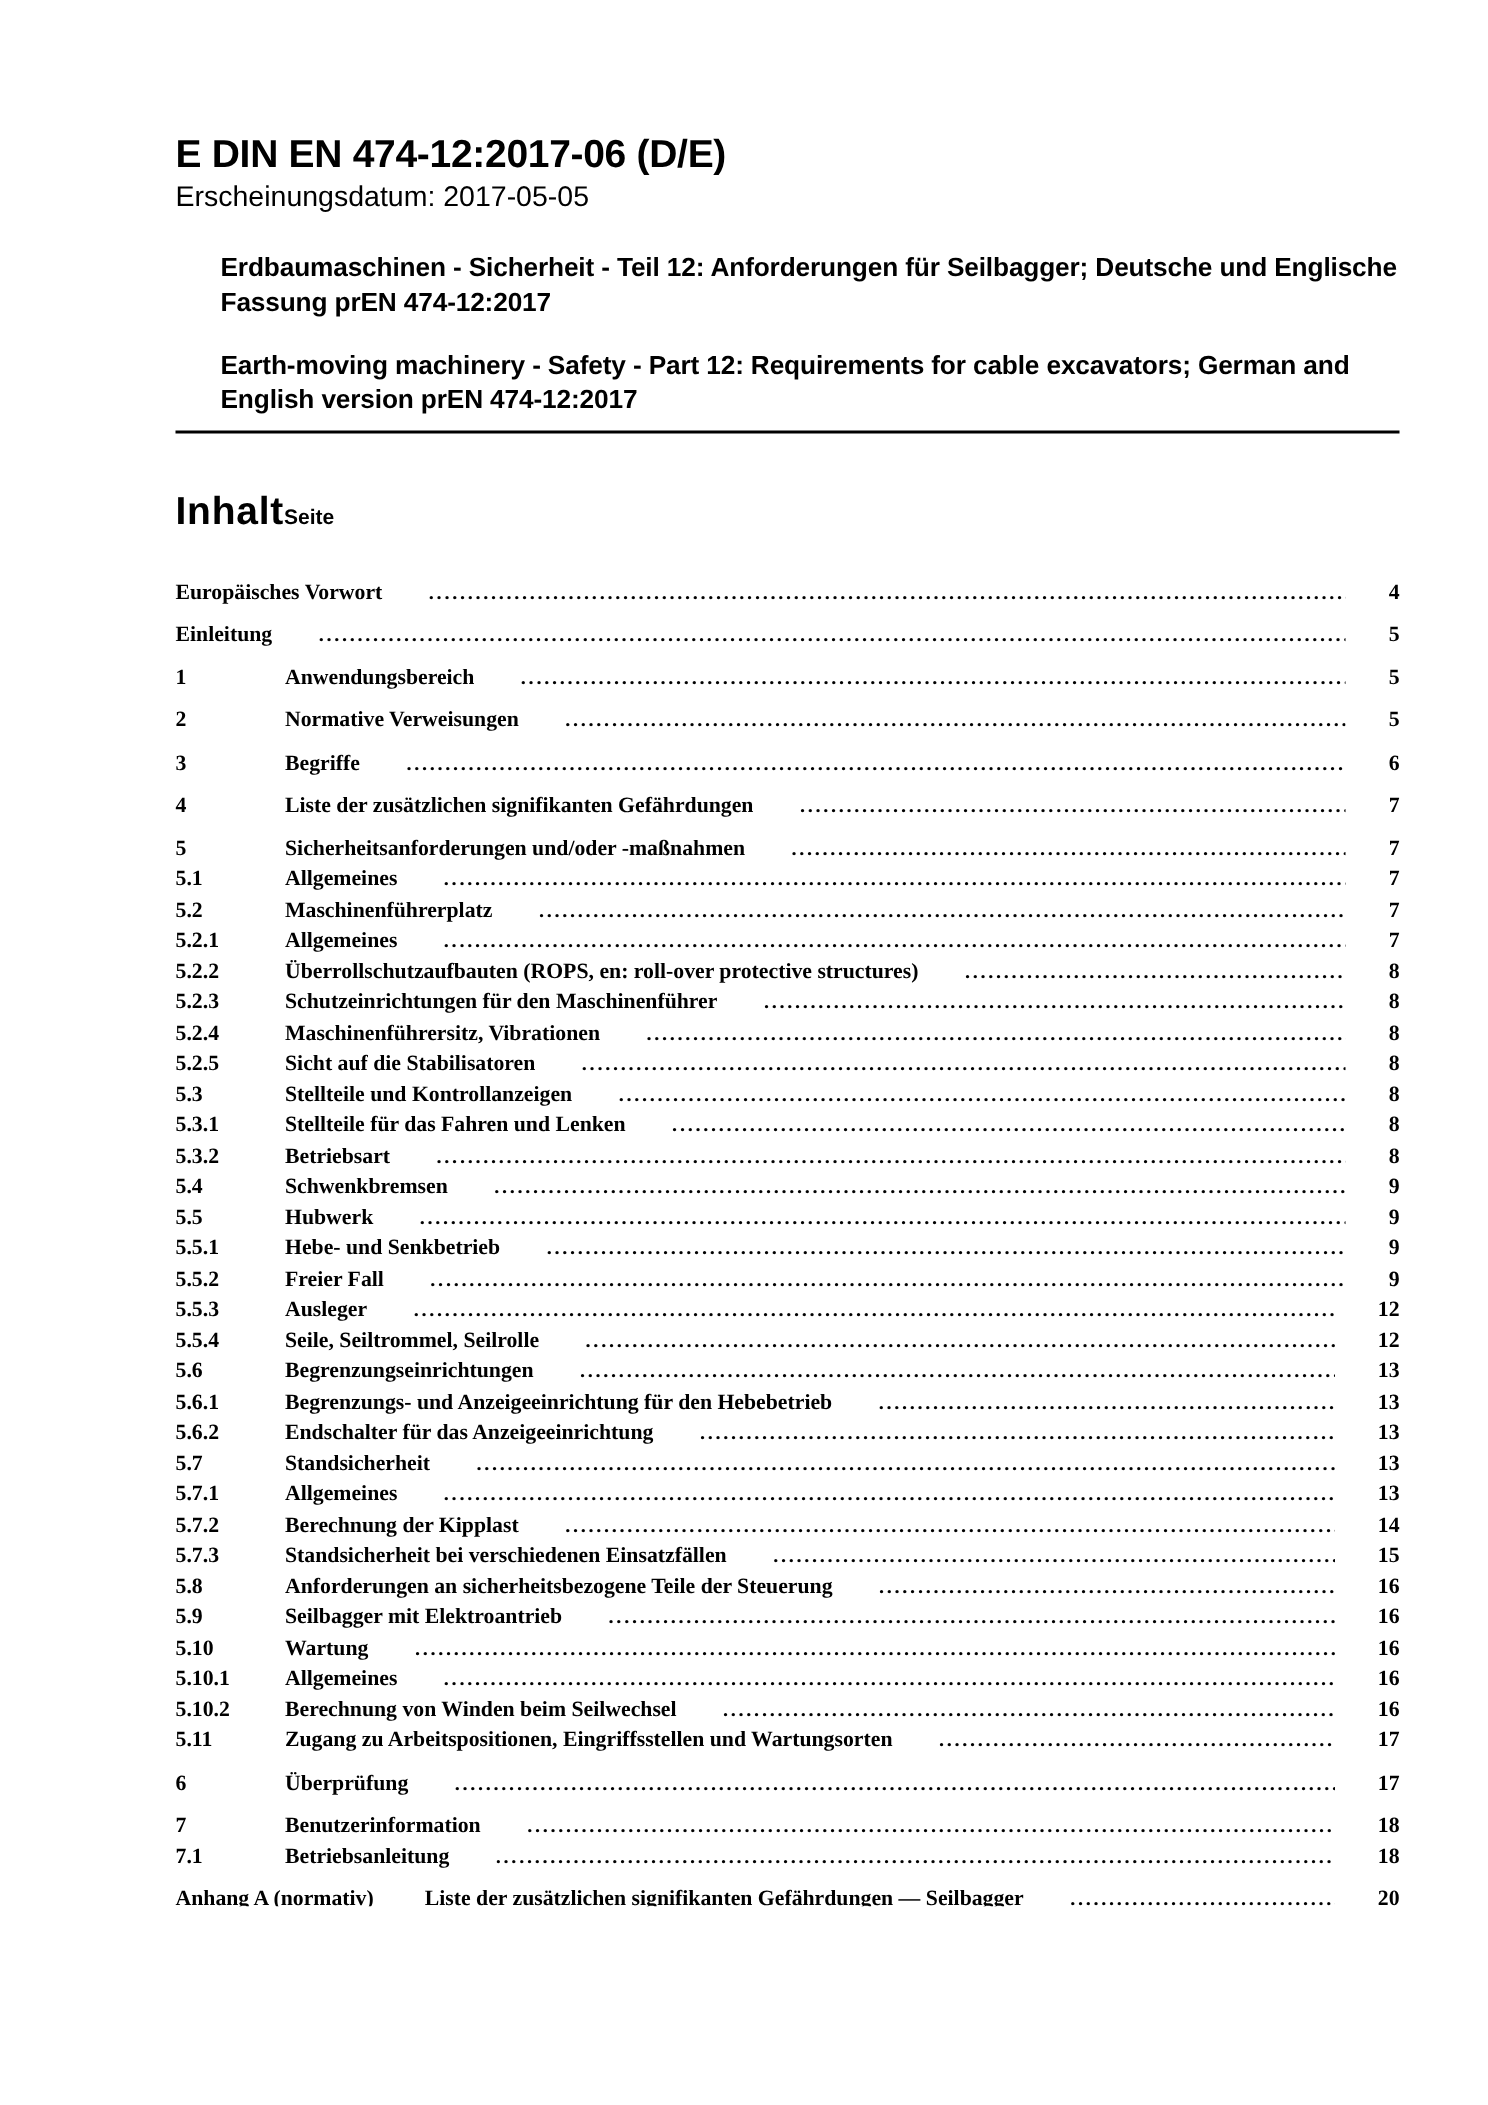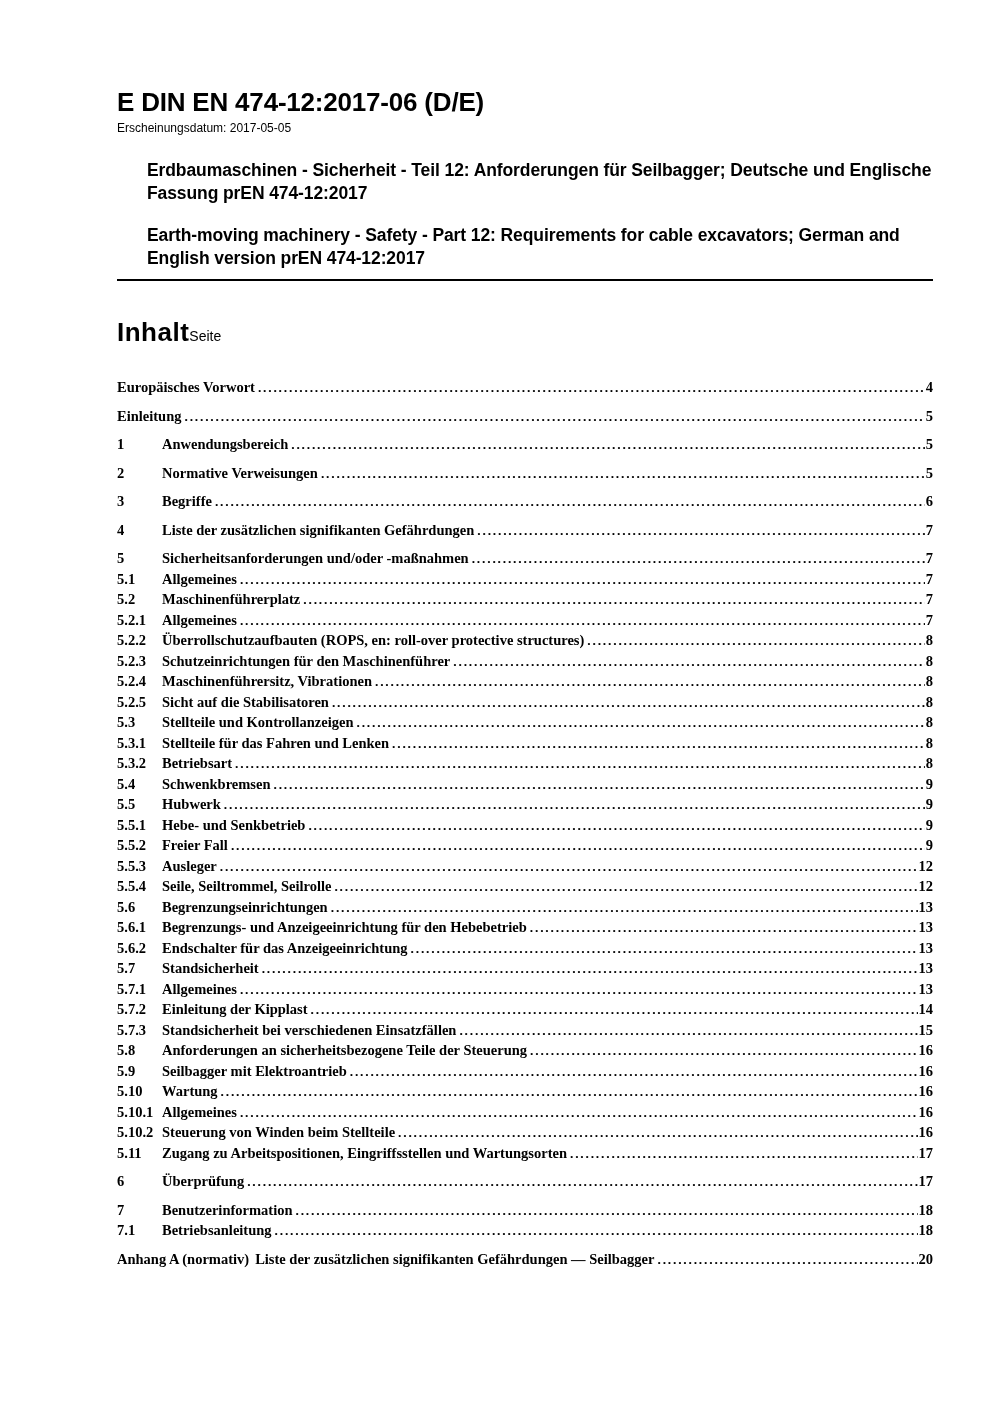--- a/index.html
+++ b/index.html
@@ -20,21 +20,21 @@
   
   .doc-number {
     font-family: "Liberation Sans", sans-serif;
     font-weight: bold;
     font-size: 26px;
     line-height: 1.15;
     letter-spacing: -0.2px;
   }
   .pub-date {
     font-family: "Liberation Sans", sans-serif;
-    font-size: 12px;
+    font-size: 19px;
     line-height: 1.1;
     margin-top: 4px;
   }
   .doc-title {
     font-family: "Liberation Sans", sans-serif;
     font-weight: bold;
     font-size: 17.5px;
     line-height: 23px;
     letter-spacing: -0.1px;
     margin-left: 30px;
@@ -55,35 +55,36 @@
   }
   .toc-heading {
     font-family: "Liberation Sans", sans-serif;
     font-weight: bold;
     font-size: 26px;
     line-height: 1;
     letter-spacing: 0.5px;
   }
   .page-col-label {
     font-family: "Liberation Sans", sans-serif;
-    font-weight: normal;
+    font-weight: bold;
     font-size: 14px;
     line-height: 1;
   }
   
   .toc-list {
     margin-top: 34px;
     font-family: "Liberation Serif", serif;
     font-weight: bold;
     font-size: 14.5px;
   }
   .toc-row {
     display: flex;
     align-items: baseline;
     height: 20.5px;
+    gap: 28px;
   }
   .toc-row--top { margin-top: 8px; }
   .toc-row--top:first-child { margin-top: 0; }
   .toc-num {
     flex: 0 0 auto;
     min-width: 45px;
     padding-right: 6px;
     box-sizing: border-box;
     white-space: nowrap;
   }
@@ -300,21 +301,21 @@
         <span class="toc-page">13</span>
       </div>
       <div class="toc-row">
         <span class="toc-num">5.7.1</span>
         <span class="toc-label">Allgemeines</span>
         <span class="toc-dots"></span>
         <span class="toc-page">13</span>
       </div>
       <div class="toc-row">
         <span class="toc-num">5.7.2</span>
-        <span class="toc-label">Einleitung der Kipplast</span>
+        <span class="toc-label">Berechnung der Kipplast</span>
         <span class="toc-dots"></span>
         <span class="toc-page">14</span>
       </div>
       <div class="toc-row">
         <span class="toc-num">5.7.3</span>
         <span class="toc-label">Standsicherheit bei verschiedenen Einsatzfällen</span>
         <span class="toc-dots"></span>
         <span class="toc-page">15</span>
       </div>
       <div class="toc-row">
@@ -336,21 +337,21 @@
         <span class="toc-page">16</span>
       </div>
       <div class="toc-row">
         <span class="toc-num">5.10.1</span>
         <span class="toc-label">Allgemeines</span>
         <span class="toc-dots"></span>
         <span class="toc-page">16</span>
       </div>
       <div class="toc-row">
         <span class="toc-num">5.10.2</span>
-        <span class="toc-label">Steuerung von Winden beim Stellteile</span>
+        <span class="toc-label">Berechnung von Winden beim Seilwechsel</span>
         <span class="toc-dots"></span>
         <span class="toc-page">16</span>
       </div>
       <div class="toc-row">
         <span class="toc-num">5.11</span>
         <span class="toc-label">Zugang zu Arbeitspositionen, Eingriffsstellen und Wartungsorten</span>
         <span class="toc-dots"></span>
         <span class="toc-page">17</span>
       </div>
       <div class="toc-row toc-row--top">

